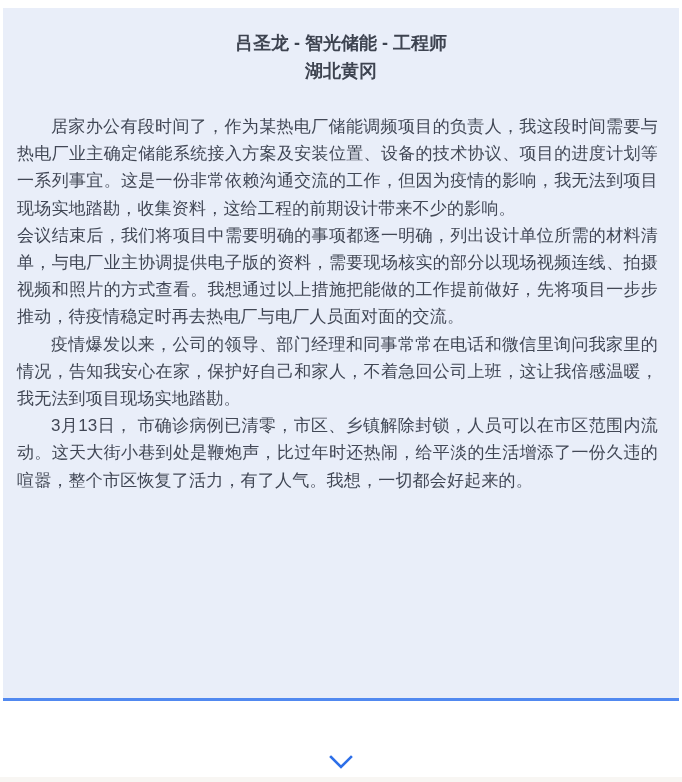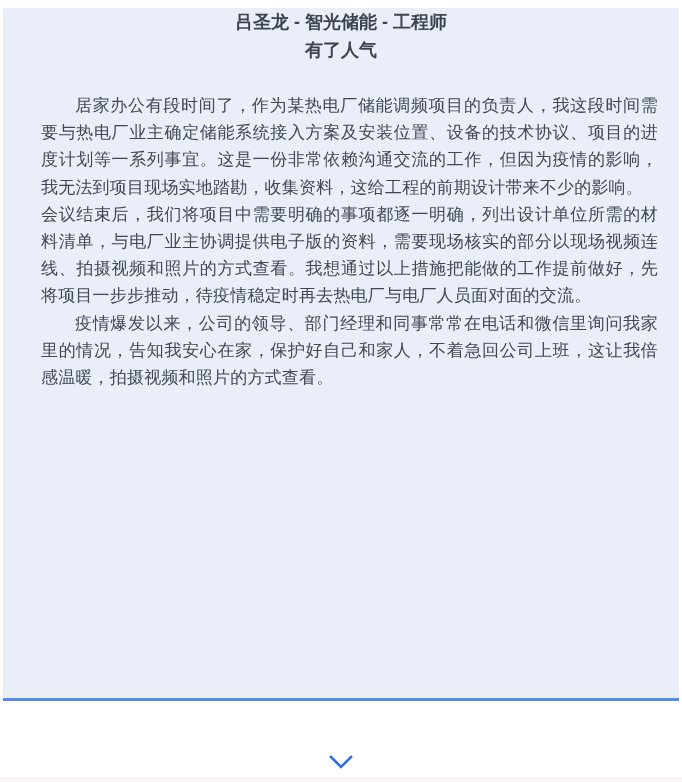--- a/index.html
+++ b/index.html
@@ -25,23 +25,23 @@
     box-sizing: border-box;
   }
   .title, .subtitle {
     text-align: center;
     font-size: 18px;
     font-weight: bold;
     color: #3d4350;
     line-height: 28px;
     margin: 0;
   }
-  .title { }
+  .title { padding-top: 21px; }
   .article {
-    padding: 28px 21px 0 38px;
+    padding: 28px 21px 0 14px;
   }
   .article p {
     margin: 0;
     font-size: 17px;
     line-height: 27.2px;
     letter-spacing: 0.2px;
     color: #414755;
     text-align: justify;
   }
   .article p.indent { text-indent: 2em; }
@@ -77,26 +77,27 @@
     background: #f8f6f3;
   }
 </style>
 </head>
 <body>
 
 <div class="page">
 
   <div class="card">
     <h1 class="title">吕圣龙 - 智光储能 - 工程师</h1>
-    <h2 class="subtitle">有了人气</h2>
+    <h2 class="subtitle">湖北黄冈</h2>
 
     <div class="article">
       <p class="indent">居家办公有段时间了，作为某热电厂储能调频项目的负责人，我这段时间需要与热电厂业主确定储能系统接入方案及安装位置、设备的技术协议、项目的进度计划等一系列事宜。这是一份非常依赖沟通交流的工作，但因为疫情的影响，我无法到项目现场实地踏勘，收集资料，这给工程的前期设计带来不少的影响。</p>
       <p>会议结束后，我们将项目中需要明确的事项都逐一明确，列出设计单位所需的材料清单，与电厂业主协调提供电子版的资料，需要现场核实的部分以现场视频连线、拍摄视频和照片的方式查看。我想通过以上措施把能做的工作提前做好，先将项目一步步推动，待疫情稳定时再去热电厂与电厂人员面对面的交流。</p>
-      <p class="indent">疫情爆发以来，公司的领导、部门经理和同事常常在电话和微信里询问我家里的情况，告知我安心在家，保护好自己和家人，不着急回公司上班，这让我倍感温暖，拍摄视频和照片的方式查看。</p>
+      <p class="indent">疫情爆发以来，公司的领导、部门经理和同事常常在电话和微信里询问我家里的情况，告知我安心在家，保护好自己和家人，不着急回公司上班，这让我倍感温暖，我无法到项目现场实地踏勘。</p>
+      <p class="indent">3月13日， 市确诊病例已清零，市区、乡镇解除封锁，人员可以在市区范围内流动。这天大街小巷到处是鞭炮声，比过年时还热闹，给平淡的生活增添了一份久违的喧嚣，整个市区恢复了活力，有了人气。我想，一切都会好起来的。</p>
     </div>
   </div>
 
   <div class="divider"></div>
 
   <button class="expand">
     <span style="display:flex;">
       <svg width="24" height="15" viewBox="0 0 24 15" xmlns="http://www.w3.org/2000/svg">
         <polyline points="2,2 12,12 22,2" fill="none" stroke="#2d6fe8" stroke-width="2.6" stroke-linecap="square" stroke-linejoin="miter"></polyline>
       </svg>

